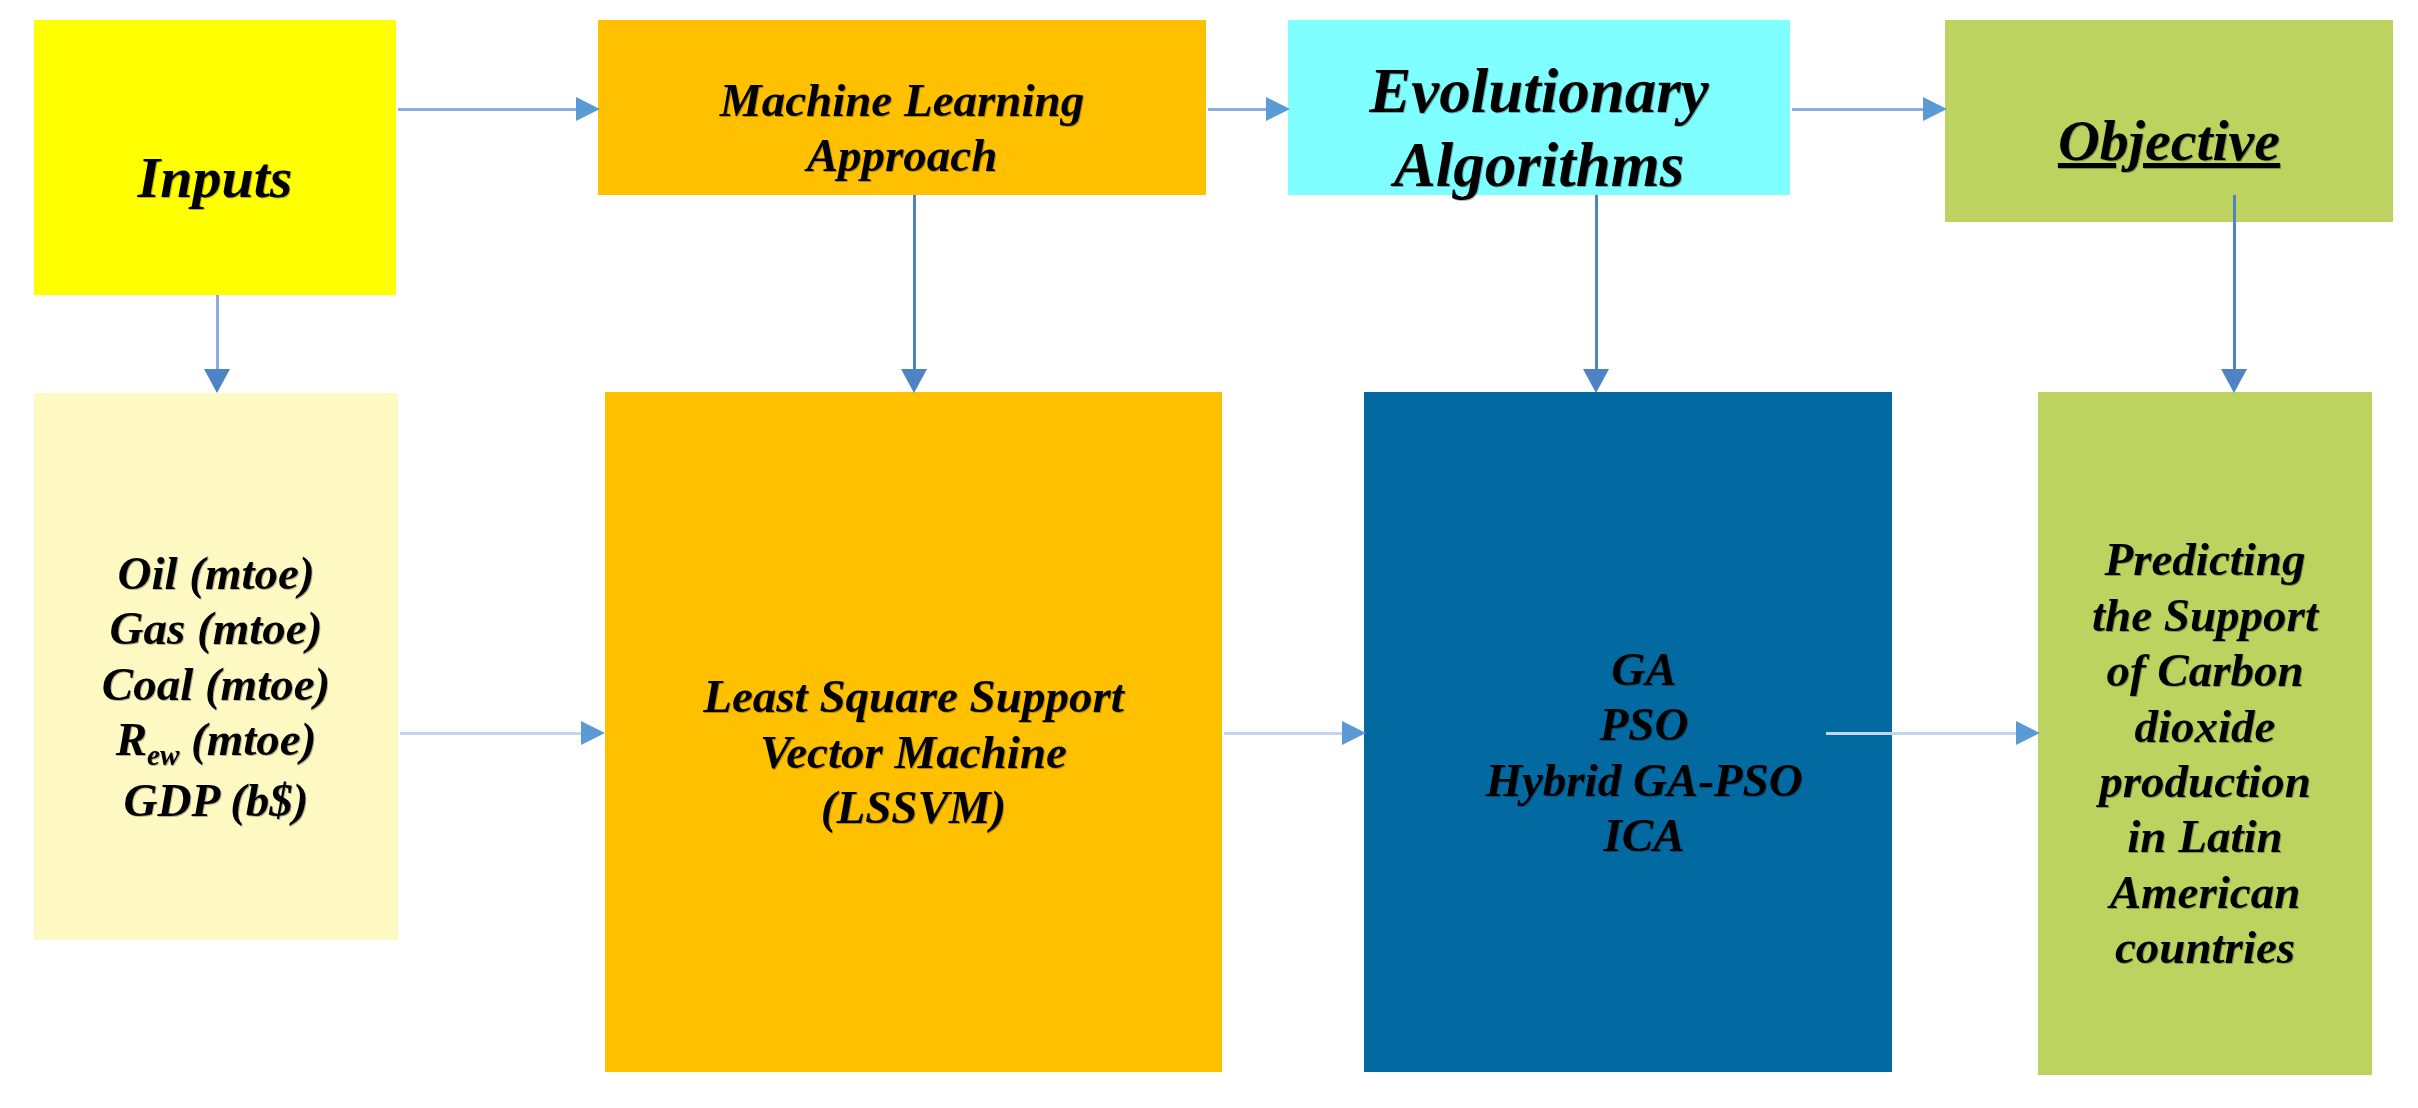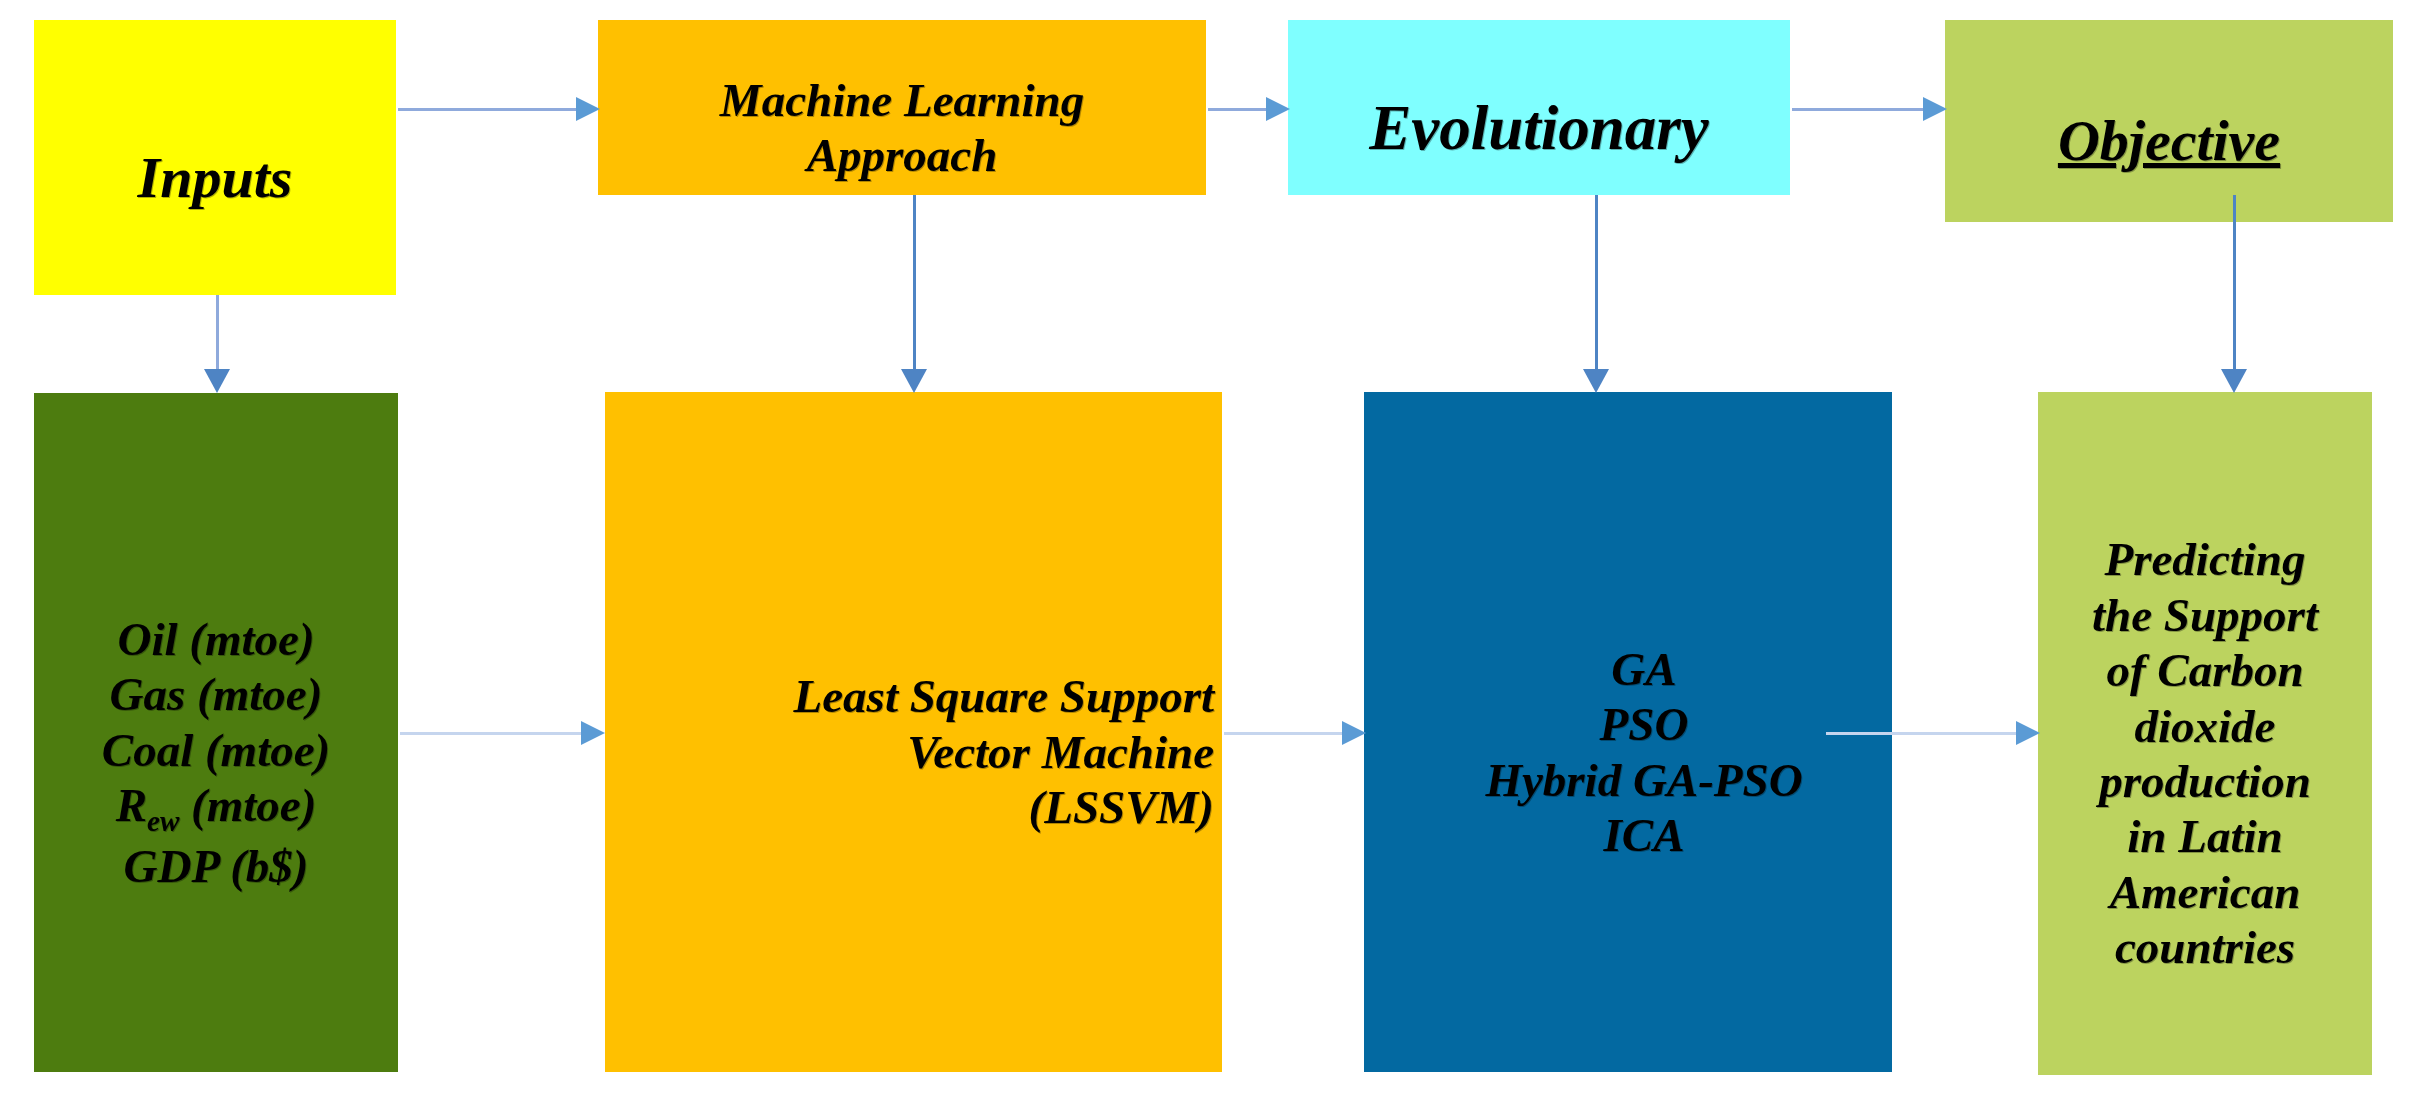--- a/index.html
+++ b/index.html
@@ -38,22 +38,22 @@
     white-space: nowrap;
   }
 
   
   #box-inputs-header   { left: 34px;   top: 20px;  width: 362px; height: 275px; background: #FFFF00; font-size: 58px; align-items: center; }
   #box-ml-header       { left: 598px;  top: 20px;  width: 608px; height: 175px; background: #FFC000; font-size: 47px; }
   #box-ea-header       { left: 1288px; top: 20px;  width: 502px; height: 175px; background: #7FFFFF; font-size: 63px; }
   #box-objective-header{ left: 1945px; top: 20px;  width: 448px; height: 202px; background: #BCD35F; font-size: 58px; text-decoration: underline; }
 
   
-  #box-inputs-body     { left: 34px;   top: 393px; width: 364px; height: 679px; background: #4d7c0f; font-size: 47px; }
-  #box-ml-body         { left: 605px;  top: 392px; width: 617px; height: 680px; background: #FFC000; font-size: 47px; text-align: right; }
+  #box-inputs-body     { left: 34px;   top: 393px; width: 364px; height: 547px; background: #fef9c3; font-size: 47px; }
+  #box-ml-body         { left: 605px;  top: 392px; width: 617px; height: 680px; background: #FFC000; font-size: 47px; }
   #box-ea-body         { left: 1364px; top: 392px; width: 528px; height: 680px; background: #0369a1; font-size: 47px; padding-left: 40px; }
   #box-objective-body  { left: 2038px; top: 392px; width: 334px; height: 683px; background: #BCD35F; font-size: 47px; text-align: center; }
 
   
   .arrow-h, .arrow-v {
     position: absolute;
   }
   .arrow-h .shaft {
     position: absolute;
     left: 0;
@@ -129,20 +129,21 @@
   <div class="box" id="box-ml-header">
     <span class="lines">
       <span class="ln">Machine Learning</span>
       <span class="ln">Approach</span>
     </span>
   </div>
 
   <div class="box" id="box-ea-header">
     <span class="lines">
       <span class="ln">Evolutionary</span>
+      <span class="ln">Algorithms</span>
     </span>
   </div>
 
   <div class="box" id="box-objective-header">
     <span class="lines">
       <span class="ln">Objective</span>
     </span>
   </div>
 
   <div class="box" id="box-inputs-body">

